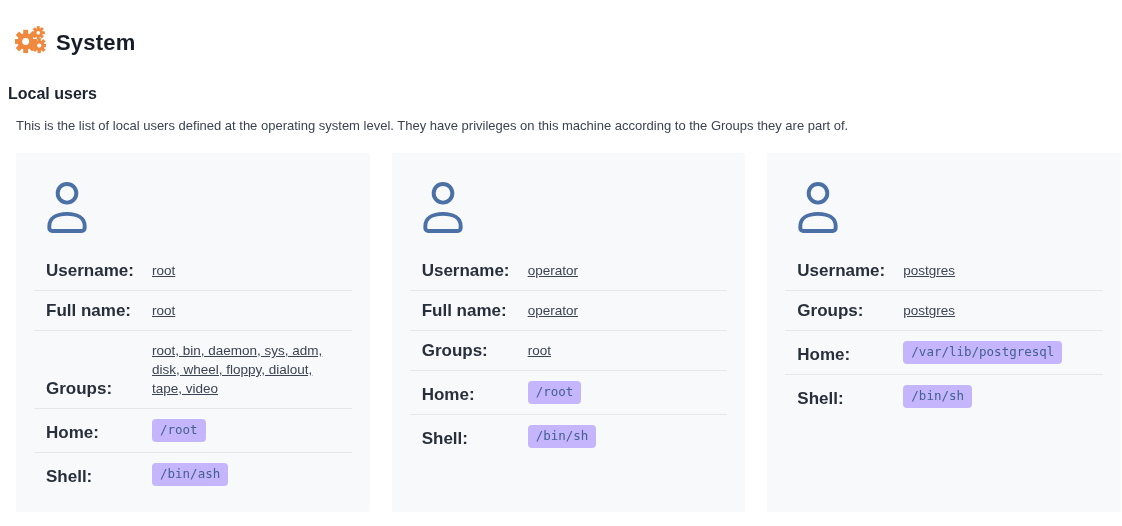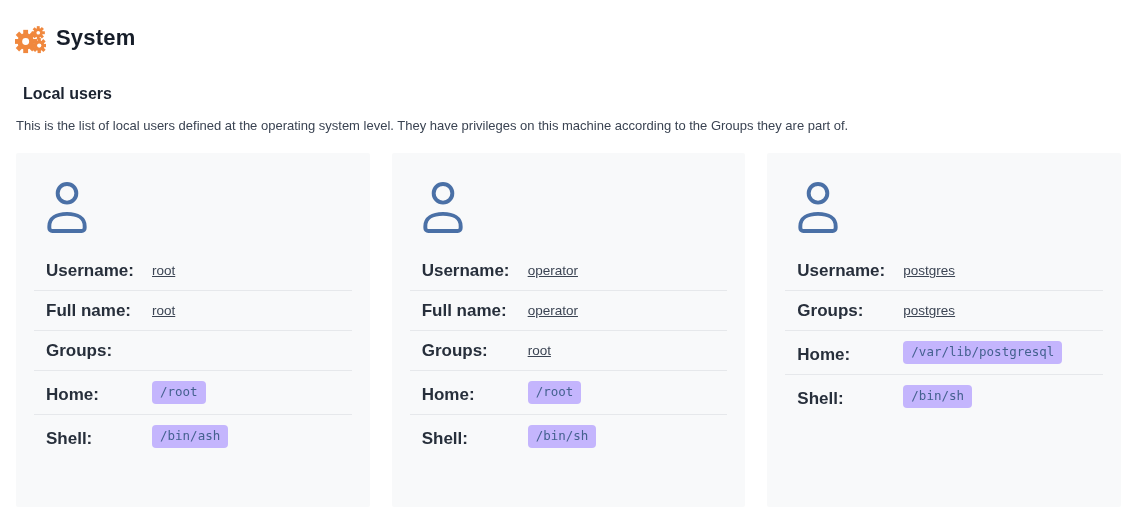--- a/index.html
+++ b/index.html
@@ -6,38 +6,38 @@
   html, body {
     width: 1122px;
     height: 526px;
     overflow: hidden;
     background: #ffffff;
     font-family: "Liberation Sans", sans-serif;
     color: #2b3440;
   }
   .page-header {
     display: flex;
-    align-items: flex-start;
+    align-items: flex-end;
     gap: 10px;
     padding: 25px 16px 0 15px;
   }
   .page-header .hdr-icon {
     width: 31px;
     height: 31px;
     flex-shrink: 0;
     display: inline-flex;
   }
   .page-title {
     font-size: 22px;
     font-weight: 700;
     color: #161d29;
     letter-spacing: 0.2px;
   }
   .section-title {
-    margin: 29px 16px 0 23px;
+    margin: 29px 16px 0 8px;
     font-size: 16px;
     font-weight: 700;
     color: #1b2330;
   }
   .description {
     margin: 13px 16px 0 16px;
     font-size: 13px;
     line-height: 19px;
     color: #3a4352;
   }
@@ -149,20 +149,21 @@
       <div class="row">
         <div class="row-label">Username:</div>
         <div class="row-value">root</div>
       </div>
       <div class="row">
         <div class="row-label">Full name:</div>
         <div class="row-value">root</div>
       </div>
       <div class="row">
         <div class="row-label">Groups:</div>
+        <div class="row-value">root, bin, daemon, sys, adm, disk, wheel, floppy, dialout, tape, video</div>
       </div>
       <div class="row">
         <div class="row-label">Home:</div>
         <div class="row-value"><span class="code-pill">/root</span></div>
       </div>
       <div class="row">
         <div class="row-label">Shell:</div>
         <div class="row-value"><span class="code-pill">/bin/ash</span></div>
       </div>
     </div>

